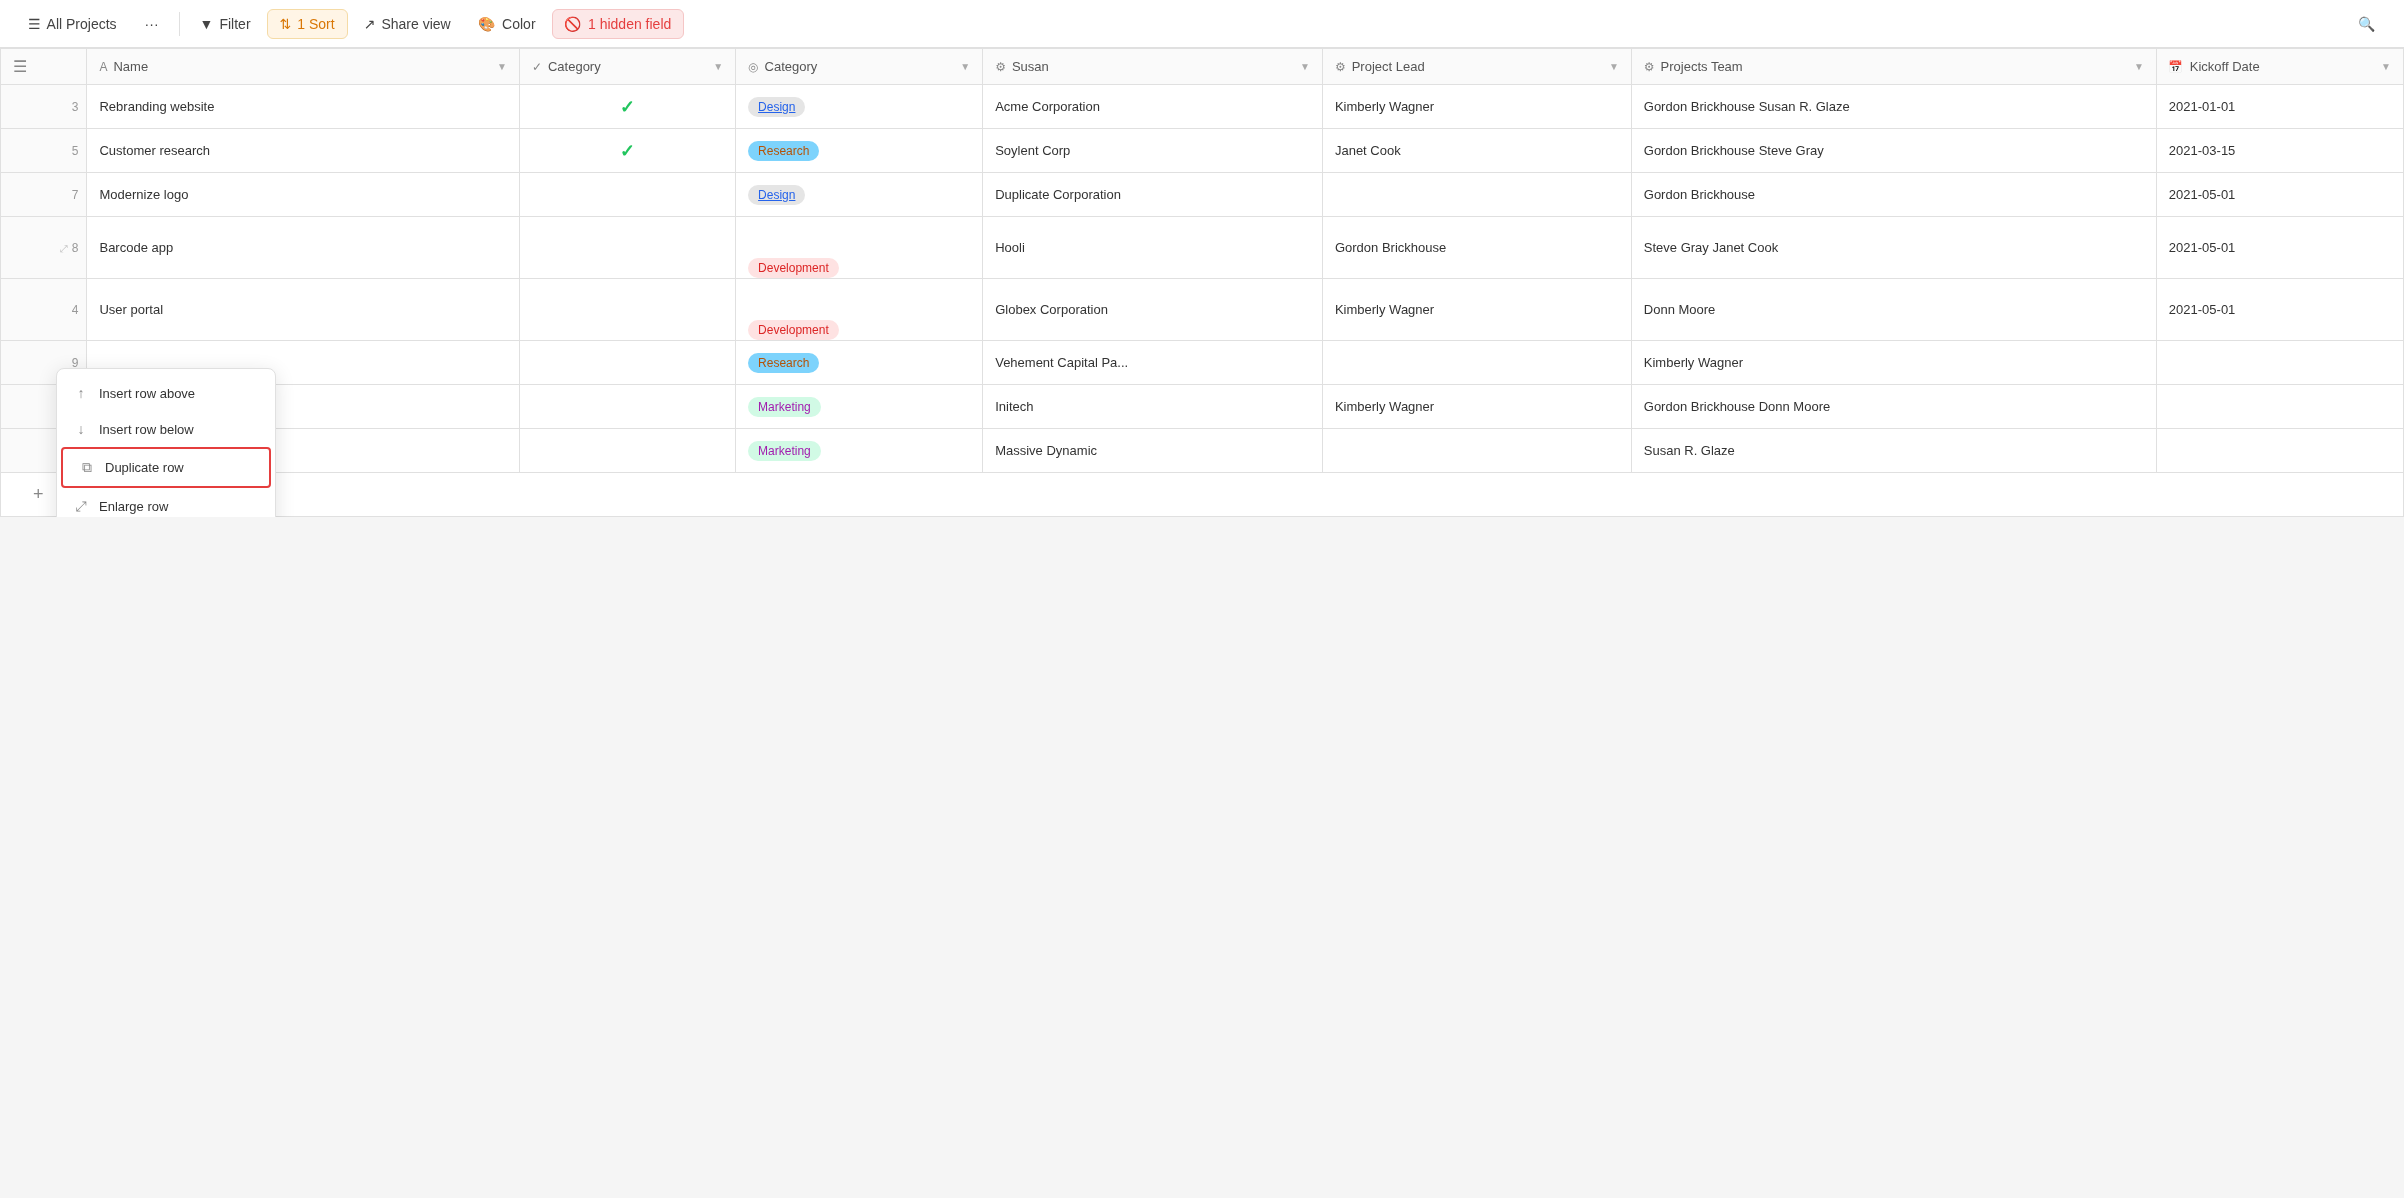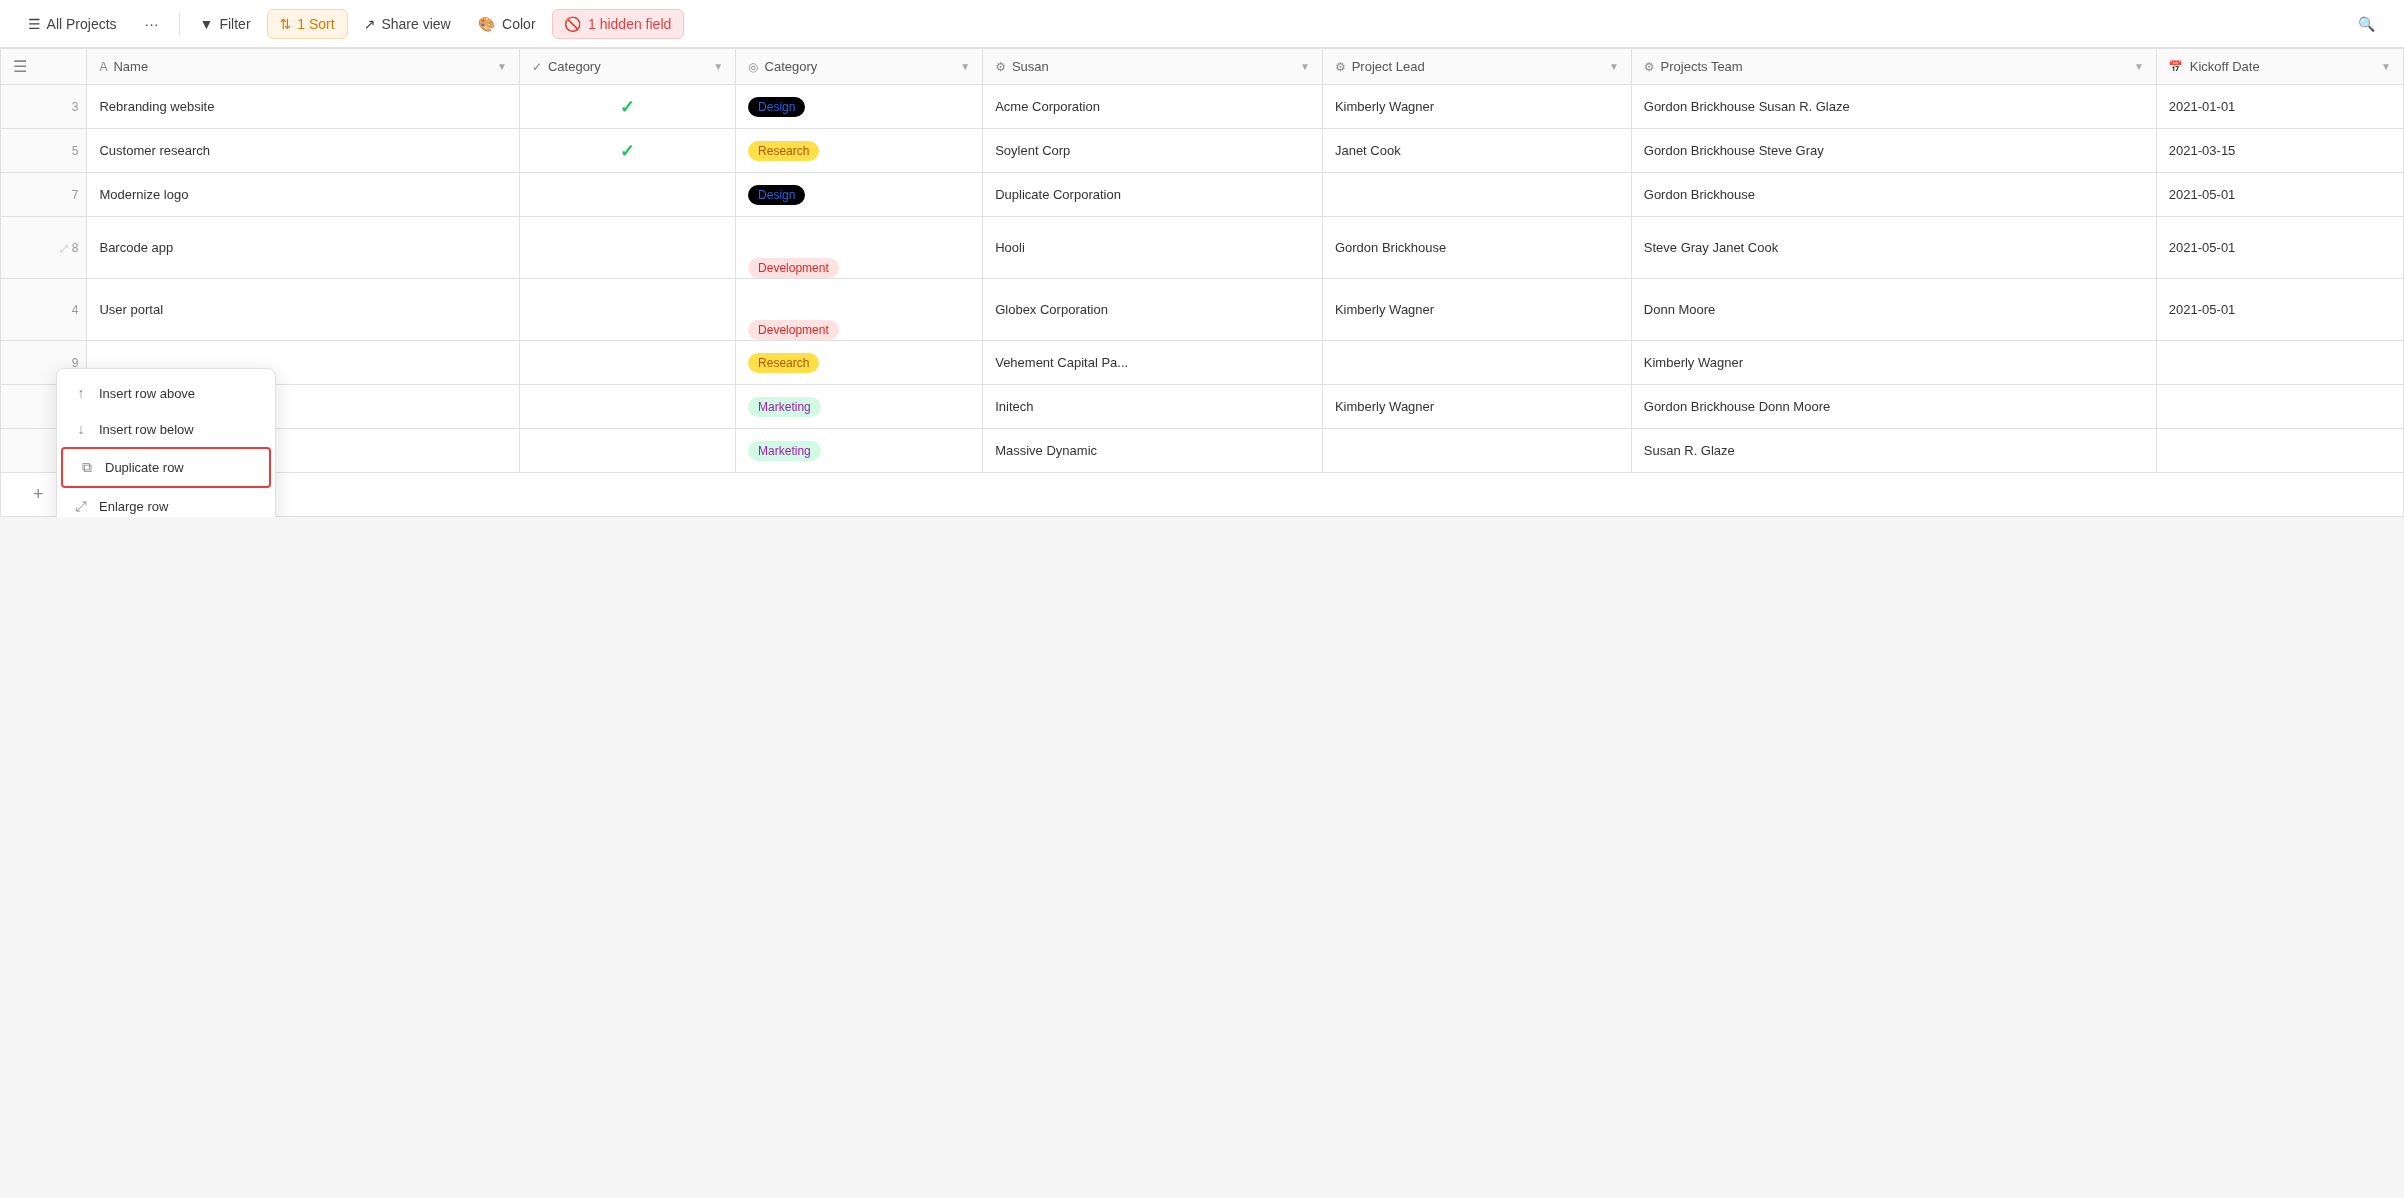--- a/index.html
+++ b/index.html
@@ -61,22 +61,22 @@
       text-align: right; color: #999; font-size: 12px;
       background: #fafafa; padding-right: 8px; position: relative;
     }
 
     .checkmark { color: #22c55e; font-size: 18px; font-weight: bold; }
 
     .badge {
       display: inline-block; padding: 3px 10px; border-radius: 12px;
       font-size: 12px; font-weight: 500;
     }
-    .badge-design { background: #000000; color: #2563eb; }
-    .badge-research { background: #fde047; color: #b45309; }
+    .badge-design { background: #e5e5e5; color: #2563eb; text-decoration: underline; }
+    .badge-research { background: #7dd3fc; color: #b45309; }
     .badge-development { background: #fee2e2; color: #dc2626; margin-top: 41px; }
     .badge-marketing { background: #d1fae5; color: #a21caf; }
 
     .add-row { padding: 8px 16px; color: #888; cursor: pointer; font-size: 18px; }
 
     
     .context-menu {
       position: absolute;
       top: 320px; left: 56px;
       background: #fff;

